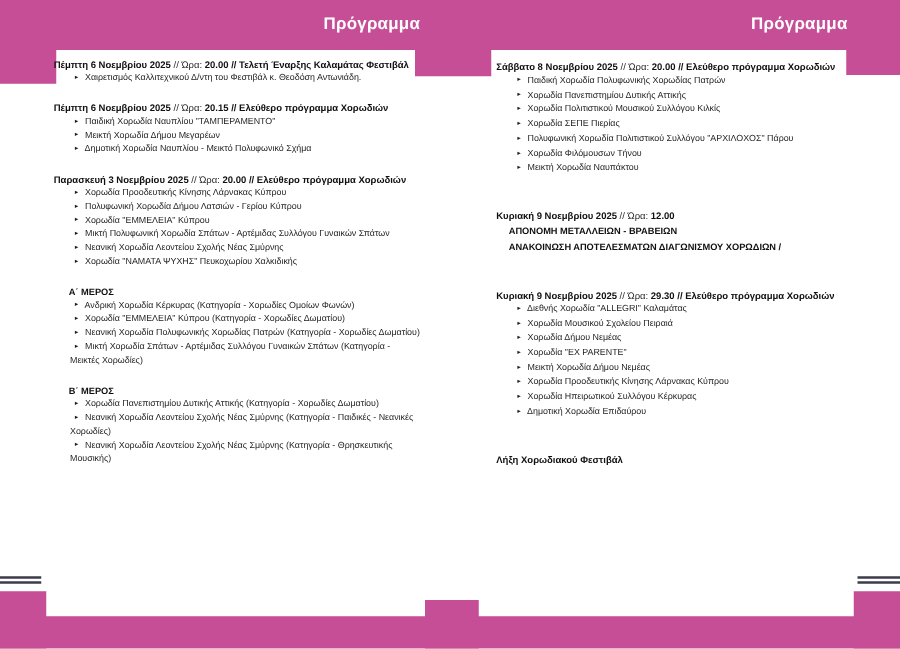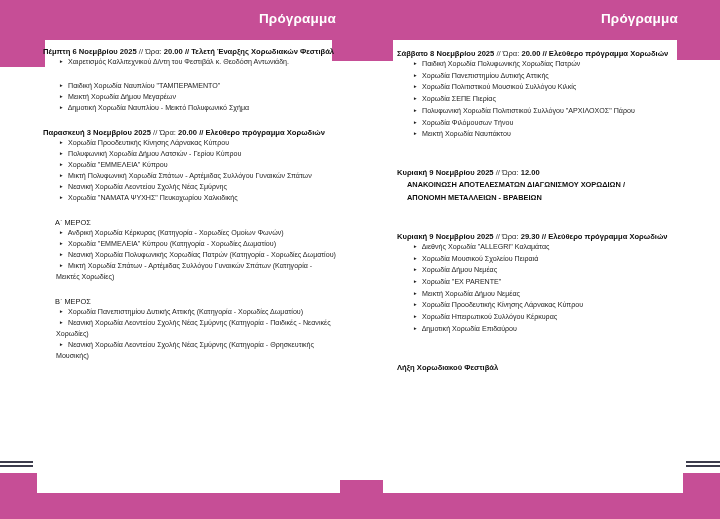--- a/index.html
+++ b/index.html
@@ -35,21 +35,21 @@
   .banner-title.right { left:397px; width:281px; }
   
   .col { position:absolute; }
   .col-left  { left:43px;  top:46px; width:293px; }
   .col-right { left:397px; top:48px; width:283px; }
   .sec { margin:0 0 13px 0; }
   .col-right .sec { margin-bottom:26px; }
   .heading { font-size:7.6px; line-height:11px; color:#101010; }
   .heading .b { font-weight:bold; }
   .heading .r { font-weight:normal; color:#2a2a2a; }
-  .subheading { font-weight:normal; font-size:7.4px; line-height:11px; margin:3px 0 0 12px; color:#101010; }
+  .subheading { font-weight:bold; font-size:7.4px; line-height:11px; margin:3px 0 0 12px; color:#101010; }
   .announce { font-weight:bold; font-size:7.4px; line-height:13.5px; margin-left:10px; color:#101010; }
   .announce:first-of-type { margin-top:4px; }
   .item {
     font-size:7.1px; line-height:11px; color:#1c1c1c;
     padding-left:13px; text-indent:3px;
   }
   .item:first-of-type { margin-top:3px; }
   .col-right .item { line-height:11.7px; }
   .marker { font-size:4.6px; margin-right:2.5px; position:relative; top:-1px; color:#1c1c1c; }
   .closing { font-weight:bold; font-size:7.6px; line-height:11px; margin-top:20px; color:#101010; }
@@ -71,24 +71,25 @@
   <div class="rule rule-l1"></div>
   <div class="rule rule-l2"></div>
   <div class="rule rule-r1"></div>
   <div class="rule rule-r2"></div>
 
   <div class="banner-title left">Πρόγραμμα</div>
   <div class="banner-title right">Πρόγραμμα</div>
 
   <div class="col col-left" id="col-left">
       <div class="sec">
-        <div class="heading"><span class="b">Πέμπτη 6 Νοεμβρίου 2025</span><span class="r"> // Ώρα: </span><span class="b">20.00</span><span class="b"> // Τελετή Έναρξης Χορωδιακών Φεστιβάλ</span></div>
+        <div class="heading"><span class="b">Πέμπτη 6 Νοεμβρίου 2025</span><span class="r"> // Ώρα: </span><span class="b">20.00</span><span class="b"> // Τελετή Έναρξης Καλαμάτας Φεστιβάλ</span></div>
         <div class="item"><span class="marker">►</span> Χαιρετισμός Καλλιτεχνικού Δ/ντη του Φεστιβάλ κ. Θεοδόση Αντωνιάδη.</div>
       </div>
       <div class="sec">
+        <div class="heading"><span class="b">Πέμπτη 6 Νοεμβρίου 2025</span><span class="r"> // Ώρα: </span><span class="b">20.15</span><span class="b"> // Ελεύθερο πρόγραμμα Χορωδιών</span></div>
         <div class="item"><span class="marker">►</span> Παιδική Χορωδία Ναυπλίου "ΤΑΜΠΕΡΑΜΕΝΤΟ"</div>
         <div class="item"><span class="marker">►</span> Μεικτή Χορωδία Δήμου Μεγαρέων</div>
         <div class="item"><span class="marker">►</span> Δημοτική Χορωδία Ναυπλίου - Μεικτό Πολυφωνικό Σχήμα</div>
       </div>
       <div class="sec">
         <div class="heading"><span class="b">Παρασκευή 3 Νοεμβρίου 2025</span><span class="r"> // Ώρα: </span><span class="b">20.00</span><span class="b"> // Ελεύθερο πρόγραμμα Χορωδιών</span></div>
         <div class="item"><span class="marker">►</span> Χορωδία Προοδευτικής Κίνησης Λάρνακας Κύπρου</div>
         <div class="item"><span class="marker">►</span> Πολυφωνική Χορωδία Δήμου Λατσιών - Γερίου Κύπρου</div>
         <div class="item"><span class="marker">►</span> Χορωδία "ΕΜΜΕΛΕΙΑ" Κύπρου</div>
         <div class="item"><span class="marker">►</span> Μικτή Πολυφωνική Χορωδία Σπάτων - Αρτέμιδας Συλλόγου Γυναικών Σπάτων</div>
@@ -115,22 +116,22 @@
         <div class="item"><span class="marker">►</span> Παιδική Χορωδία Πολυφωνικής Χορωδίας Πατρών</div>
         <div class="item"><span class="marker">►</span> Χορωδία Πανεπιστημίου Δυτικής Αττικής</div>
         <div class="item"><span class="marker">►</span> Χορωδία Πολιτιστικού Μουσικού Συλλόγου Κιλκίς</div>
         <div class="item"><span class="marker">►</span> Χορωδία ΣΕΠΕ Πιερίας</div>
         <div class="item"><span class="marker">►</span> Πολυφωνική Χορωδία Πολιτιστικού Συλλόγου "ΑΡΧΙΛΟΧΟΣ" Πάρου</div>
         <div class="item"><span class="marker">►</span> Χορωδία Φιλόμουσων Τήνου</div>
         <div class="item"><span class="marker">►</span> Μεικτή Χορωδία Ναυπάκτου</div>
       </div>
       <div class="sec">
         <div class="heading"><span class="b">Κυριακή 9 Νοεμβρίου 2025</span><span class="r"> // Ώρα: </span><span class="b">12.00</span></div>
+        <div class="announce">ΑΠΟΝΟΜΗ ΜΕΤΑΛΛΕΙΩΝ - ΒΡΑΒΕΙΩΝ</div>
         <div class="announce">ΑΝΑΚΟΙΝΩΣΗ ΑΠΟΤΕΛΕΣΜΑΤΩΝ ΔΙΑΓΩΝΙΣΜΟΥ ΧΟΡΩΔΙΩΝ /</div>
-        <div class="announce">ΑΠΟΝΟΜΗ ΜΕΤΑΛΛΕΙΩΝ - ΒΡΑΒΕΙΩΝ</div>
       </div>
       <div class="sec">
         <div class="heading"><span class="b">Κυριακή 9 Νοεμβρίου 2025</span><span class="r"> // Ώρα: </span><span class="b">29.30</span><span class="b"> // Ελεύθερο πρόγραμμα Χορωδιών</span></div>
         <div class="item"><span class="marker">►</span> Διεθνής Χορωδία "ALLEGRI" Καλαμάτας</div>
         <div class="item"><span class="marker">►</span> Χορωδία Μουσικού Σχολείου Πειραιά</div>
         <div class="item"><span class="marker">►</span> Χορωδία Δήμου Νεμέας</div>
         <div class="item"><span class="marker">►</span> Χορωδία "EX PARENTE"</div>
         <div class="item"><span class="marker">►</span> Μεικτή Χορωδία Δήμου Νεμέας</div>
         <div class="item"><span class="marker">►</span> Χορωδία Προοδευτικής Κίνησης Λάρνακας Κύπρου</div>
         <div class="item"><span class="marker">►</span> Χορωδία Ηπειρωτικού Συλλόγου Κέρκυρας</div>

